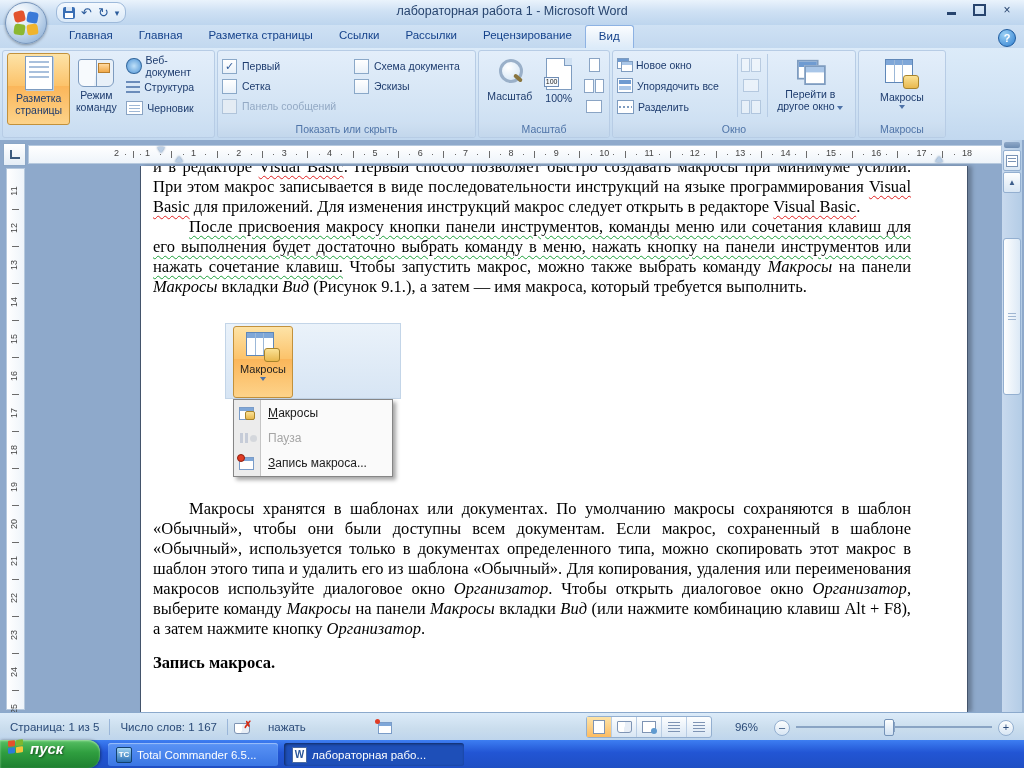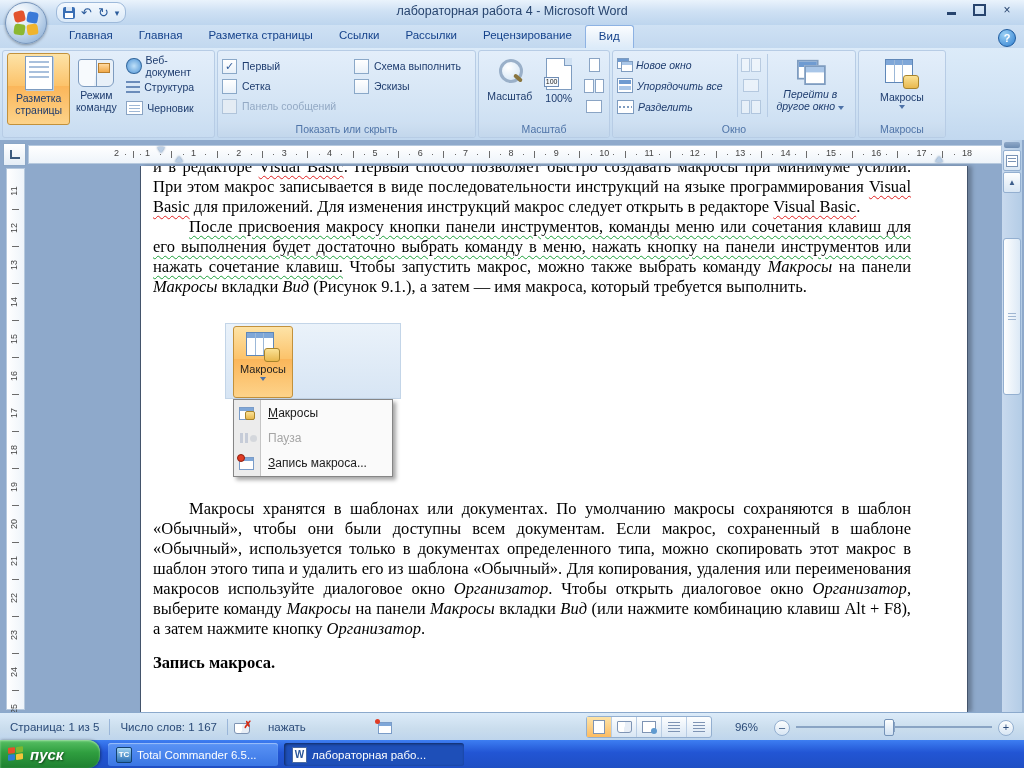--- a/index.html
+++ b/index.html
@@ -209,21 +209,21 @@
   .zs-minus{left:0;} .zs-plus{right:0;}
   .zs-track{position:absolute;left:22px;right:22px;top:9px;height:2px;background:#8aa4c4;}
   .zs-notch{position:absolute;left:50%;top:5px;width:1px;height:10px;background:#8aa4c4;}
   .zs-thumb{position:absolute;left:46%;top:2px;width:8px;height:15px;border-radius:2px;
     background:linear-gradient(#fdfefe,#cfe0f2);border:1px solid #7593b8;}
   
   .taskbar{position:absolute;left:0;top:740px;width:1024px;height:28px;
     background:linear-gradient(#3d7ef2,#2255d4 45%,#1f4fc4);}
   .startbtn{position:absolute;left:0;top:0;width:100px;height:28px;border-radius:0 12px 12px 0;
     background:linear-gradient(#58c064,#2f9e3f 45%,#1e8030);box-shadow:inset 0 1px 2px #9fe0a5,1px 0 3px rgba(0,0,0,.4);
-    display:flex;align-items:center;gap:6px;padding-left:8px;box-sizing:border-box;}
+    display:flex;align-items:flex-start;gap:6px;padding-left:8px;box-sizing:border-box;}
   .startbtn .flag{position:relative;width:16px;height:14px;transform:skewY(-6deg);}
   .flag i{position:absolute;width:7px;height:6px;border-radius:1px;}
   .flag .f1{left:0;top:0;background:#e4502a;} .flag .f2{left:8px;top:0;background:#7db72f;}
   .flag .f3{left:0;top:7px;background:#2d7cd6;} .flag .f4{left:8px;top:7px;background:#f3c53a;}
   .startbtn span{color:#fff;font-weight:bold;font-size:15px;font-style:italic;text-shadow:1px 1px 2px rgba(0,0,0,.5);}
   .task{position:absolute;top:3px;height:23px;border-radius:3px;display:flex;align-items:center;gap:5px;
     padding:0 8px;box-sizing:border-box;font-size:11.5px;color:#fff;white-space:nowrap;overflow:hidden;}
   .task.inactive{background:linear-gradient(#5a93f5,#3a76e4);box-shadow:inset 0 1px 1px #9cc0fa;}
   .task.active{background:#1e4fb8;box-shadow:inset 1px 1px 3px rgba(0,0,0,.5);}
   .tcico{width:14px;height:14px;border-radius:2px;background:linear-gradient(#9fd3f2,#2b6fb4);
@@ -247,21 +247,21 @@
 
 <div id="screen">
 
   <div class="titlebar">
     <div class="qat">
       <span class="floppy"></span>
       <span class="glyph">↶</span>
       <span class="glyph">↻</span>
       <span class="qat-dd">▾</span>
     </div>
-    <div class="wtitle">лабораторная работа 4 - Microsoft Word</div>
+    <div class="wtitle">лабораторная работа 1 - Microsoft Word</div>
     <div class="wbtns">
       <span class="wbtn">
           <span class="minbar"></span>
         </span>
       <span class="wbtn">
           <span class="restbox"></span>
         </span>
       <span class="wbtn">×</span>
     </div>
   </div>
@@ -329,21 +329,21 @@
               <span>Сетка</span>
             </div>
             <div class="cbrow disabled">
               <span class="cbbox"></span>
               <span>Панель сообщений</span>
             </div>
           </div>
           <div style="display:flex;flex-direction:column;">
             <div class="cbrow">
               <span class="cbbox"></span>
-              <span>Схема выполнить</span>
+              <span>Схема документа</span>
             </div>
             <div class="cbrow">
               <span class="cbbox"></span>
               <span>Эскизы</span>
             </div>
           </div>
         </div>
         <div class="glabel">Показать или скрыть</div>
       </div>
 
@@ -373,21 +373,21 @@
               </div>
             <div class="mini">
                 <span class="wide"></span>
               </div>
           </div>
         </div>
         <div class="glabel">Масштаб</div>
       </div>
 
       <div class="rgroup" style="width:242px">
-        <div class="gcontent" style="padding-top:3px;font-style:italic;">
+        <div class="gcontent" style="padding-top:3px;">
           <div style="display:flex;flex-direction:column;width:124px;">
             <div class="smallbtn">
               <span class="winicon">
                   <span class="w1"></span>
                   <span class="w2"></span>
                 </span>
               <span>Новое окно</span>
             </div>
             <div class="smallbtn">
               <span class="arricon"></span>

